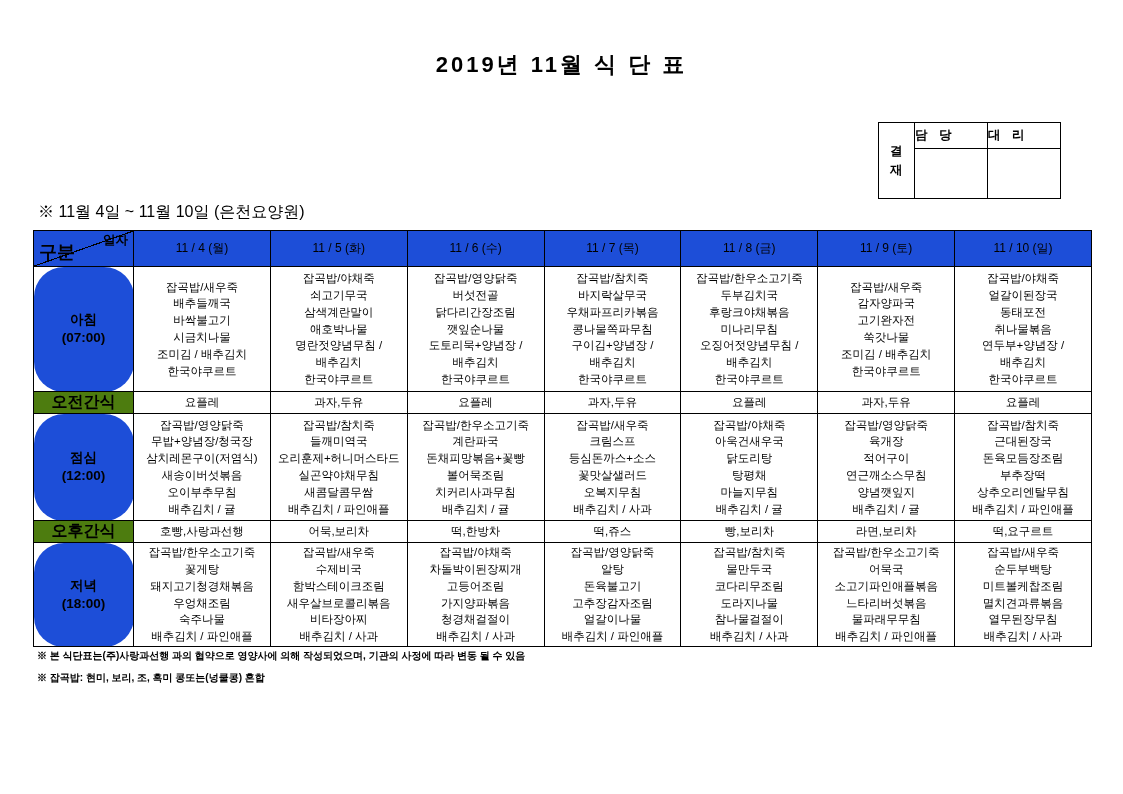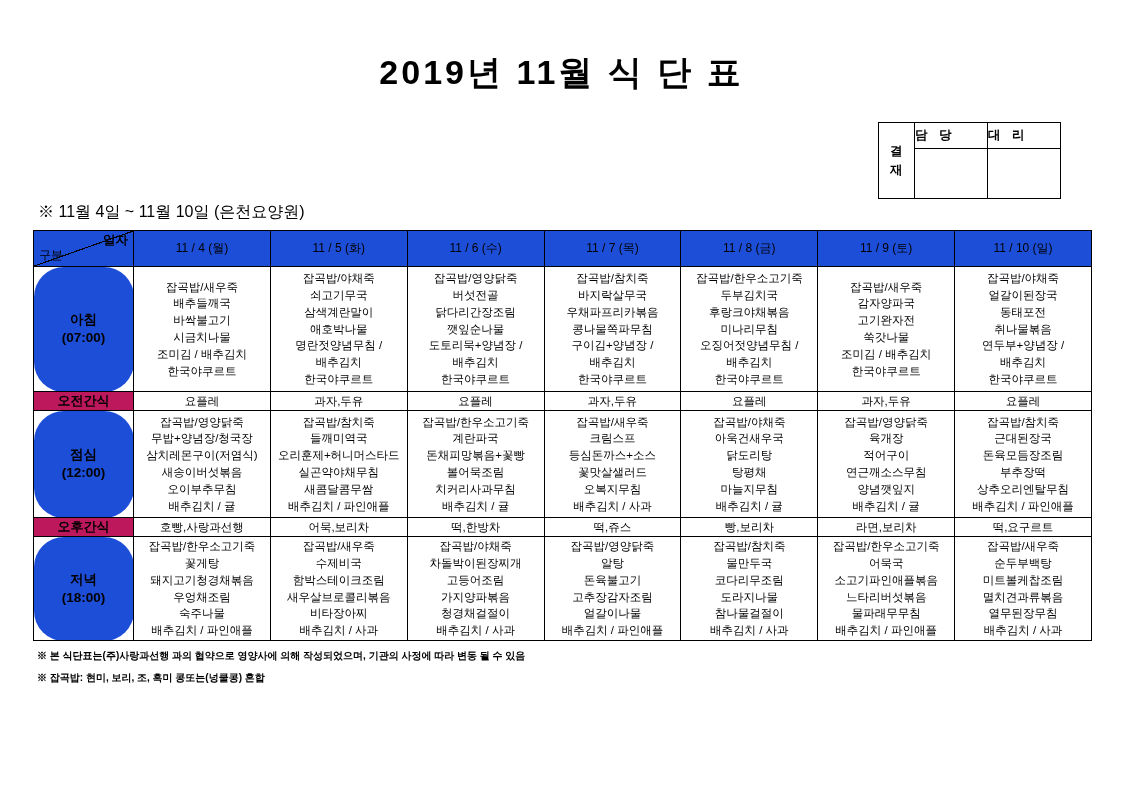--- a/index.html
+++ b/index.html
@@ -1,20 +1,20 @@
 <!DOCTYPE html>
 <html><head>
 <meta charset="utf-8">
 <style>
   * { margin:0; padding:0; box-sizing:border-box; }
   html,body { width:1123px; height:794px; background:#fff; color:#000;
     font-family:"Liberation Sans", sans-serif; position:relative; overflow:hidden; }
 
   .title { position:absolute; top:50px; left:0; width:100%; text-align:center;
-    font-size:34px; font-weight:bold; letter-spacing:3px; }
+    font-size:22px; font-weight:bold; letter-spacing:3px; }
 
   
   .approval { position:absolute; top:122px; left:878px; border-collapse:collapse; }
   .approval td { border:1px solid #000; vertical-align:middle;
     font-size:12.5px; font-weight:bold; }
   .approval .stamp { width:36px; height:76px; word-break:break-all;
     line-height:19px; padding:0 11px; }
   .approval .sign-head { width:73px; height:26px; letter-spacing:4px; }
   .approval .sign-blank { width:73px; height:50px; }
 
@@ -31,29 +31,29 @@
   .menu-table tr:nth-child(2) td { height:125px; }
   .menu-table tr:nth-child(3) td { height:18px; }
   .menu-table tr:nth-child(4) td { height:107px; }
   .menu-table tr:nth-child(5) td { height:18px; }
   .menu-table tr:nth-child(6) td { height:104px; }
 
   .date-cell { font-size:12px; font-weight:normal; }
   .row-label { font-size:13.5px; font-weight:bold; line-height:18px;border-radius:30px; }
   .meal-cell { font-size:11.5px; line-height:16.8px; }
   .snack-cell { font-size:11.5px; }
-  .snack-label { font-size:13px; font-weight:bold; background:#be185d; }
+  .snack-label { font-size:16px; font-weight:bold; background:#4d7c0f; }
 
   
   .corner { position:relative; padding:0; }
   .diag { position:absolute; inset:0;
     background:linear-gradient(to bottom right,
       transparent 49.3%, #000 49.3%, #000 51%, transparent 51%); }
   .c-top { position:absolute; top:1px; right:5px; font-size:12.5px; font-weight:bold; }
-  .c-bottom { position:absolute; bottom:2px; left:5px; font-size:12px; font-weight:normal; }
+  .c-bottom { position:absolute; bottom:2px; left:5px; font-size:18px; font-weight:bold; }
 
   .footnotes { position:absolute; top:645px; left:37px; font-size:10px;
     font-weight:bold; line-height:22px; }
 </style>
 </head>
 <body>
 
 <div class="title">2019년 11월 식 단 표</div>
 
 <table class="approval">

